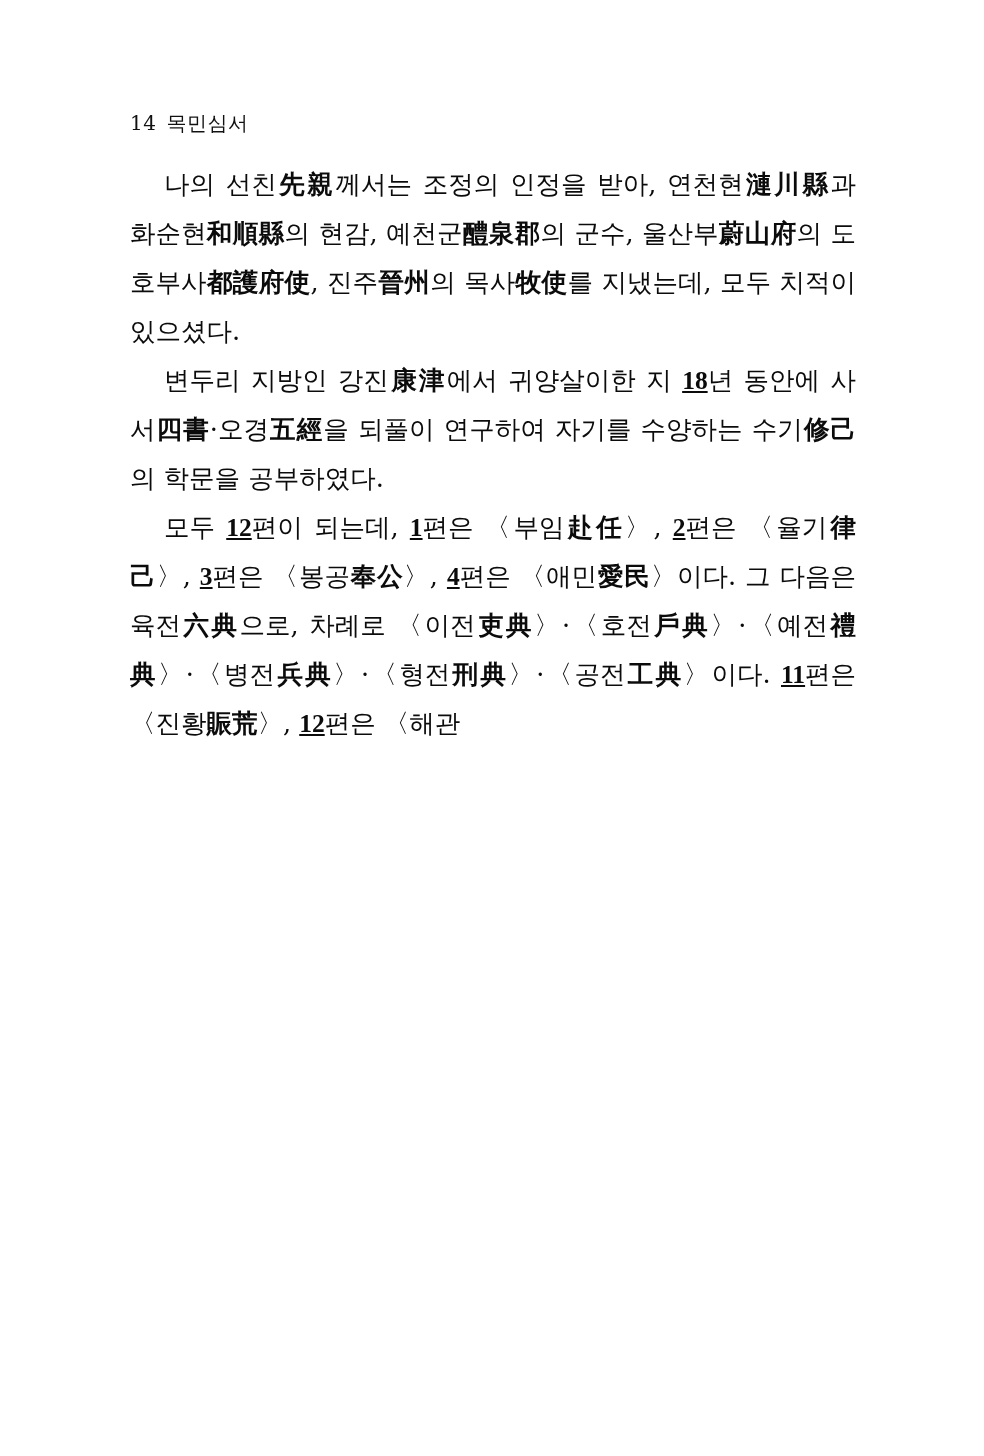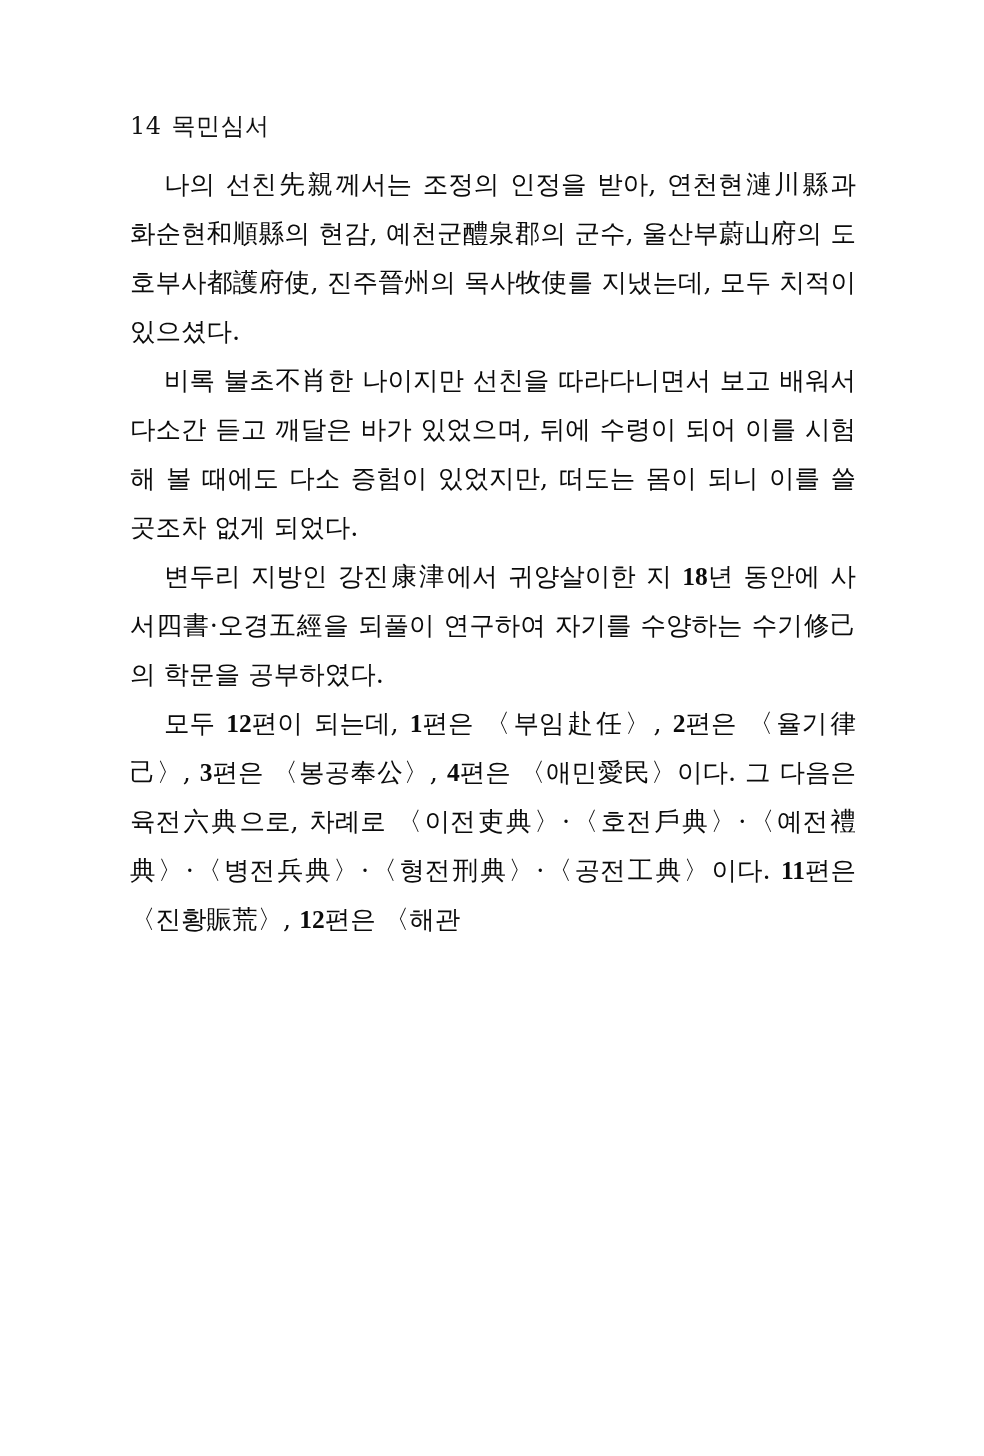--- a/index.html
+++ b/index.html
@@ -21,21 +21,21 @@
     top: 0;
     width: 984px;
     height: 1456px;
     box-sizing: border-box;
     padding: 0;
   }
   .header {
     position: absolute;
     left: 130px;
     top: 110px;
-    font-size: 24px;
+    font-size: 20px;
     letter-spacing: 0.5px;
     color: #111;
     font-family: "DejaVu Serif", "Liberation Serif", serif;
   }
   .header .pagenum {
     margin-right: 10px;
   }
   .body-text {
     position: absolute;
     left: 130px;
@@ -48,36 +48,36 @@
     color: #0b0b0b;
     font-family: "DejaVu Serif", "Liberation Serif", serif;
   }
   .para {
     margin: 0 0 0 0;
     text-indent: 34px;
     text-align: justify;
     word-break: break-all;
   }
   b, .hanja {
-    font-weight: normal;
+    font-weight: bold;
   }
   .num {
     font-family: "Liberation Serif", "DejaVu Serif", serif;
     font-weight: bold;
+    text-decoration: underline;
   }
 </style>
 </head>
 <body>
 
 <div class="page">
 
   <div class="header">
     <span class="pagenum">14</span><span>목민심서</span>
   </div>
 
   <div class="body-text">
     <p class="para">나의 선친<b class="hanja">先親</b>께서는 조정의 인정을 받아, 연천현<b class="hanja">漣川縣</b>과 화순현<b class="hanja">和順縣</b>의 현감, 예천군<b class="hanja">醴泉郡</b>의 군수, 울산부<b class="hanja">蔚山府</b>의 도호부사<b class="hanja">都護府使</b>, 진주<b class="hanja">晉州</b>의 목사<b class="hanja">牧使</b>를 지냈는데, 모두 치적이 있으셨다.</p>
-    <p class="para">비록 불초<b class="hanja">不肖</b>한 나이지만 선친을 따라다니면서 보고 배워서 다소간 듣고 깨달은 바가 있었으며, 뒤에 수령이 되어 이를 시험해 볼 때에도 다소 증험이 있었지만, 떠도는 몸이 되니 이를 쓸 곳조차 없게 되었다.</p>
     <p class="para">변두리 지방인 강진<b class="hanja">康津</b>에서 귀양살이한 지 <span class="num">18</span>년 동안에 사서<b class="hanja">四書</b>·오경<b class="hanja">五經</b>을 되풀이 연구하여 자기를 수양하는 수기<b class="hanja">修己</b>의 학문을 공부하였다.</p>
     <p class="para">모두 <span class="num">12</span>편이 되는데, <span class="num">1</span>편은 〈부임<b class="hanja">赴任</b>〉, <span class="num">2</span>편은 〈율기<b class="hanja">律己</b>〉, <span class="num">3</span>편은 〈봉공<b class="hanja">奉公</b>〉, <span class="num">4</span>편은 〈애민<b class="hanja">愛民</b>〉이다. 그 다음은 육전<b class="hanja">六典</b>으로, 차례로 〈이전<b class="hanja">吏典</b>〉·〈호전<b class="hanja">戶典</b>〉·〈예전<b class="hanja">禮典</b>〉·〈병전<b class="hanja">兵典</b>〉·〈형전<b class="hanja">刑典</b>〉·〈공전<b class="hanja">工典</b>〉이다. <span class="num">11</span>편은 〈진황<b class="hanja">賑荒</b>〉, <span class="num">12</span>편은 〈해관</p>
   </div>
 
 </div>
 
 </body></html>

